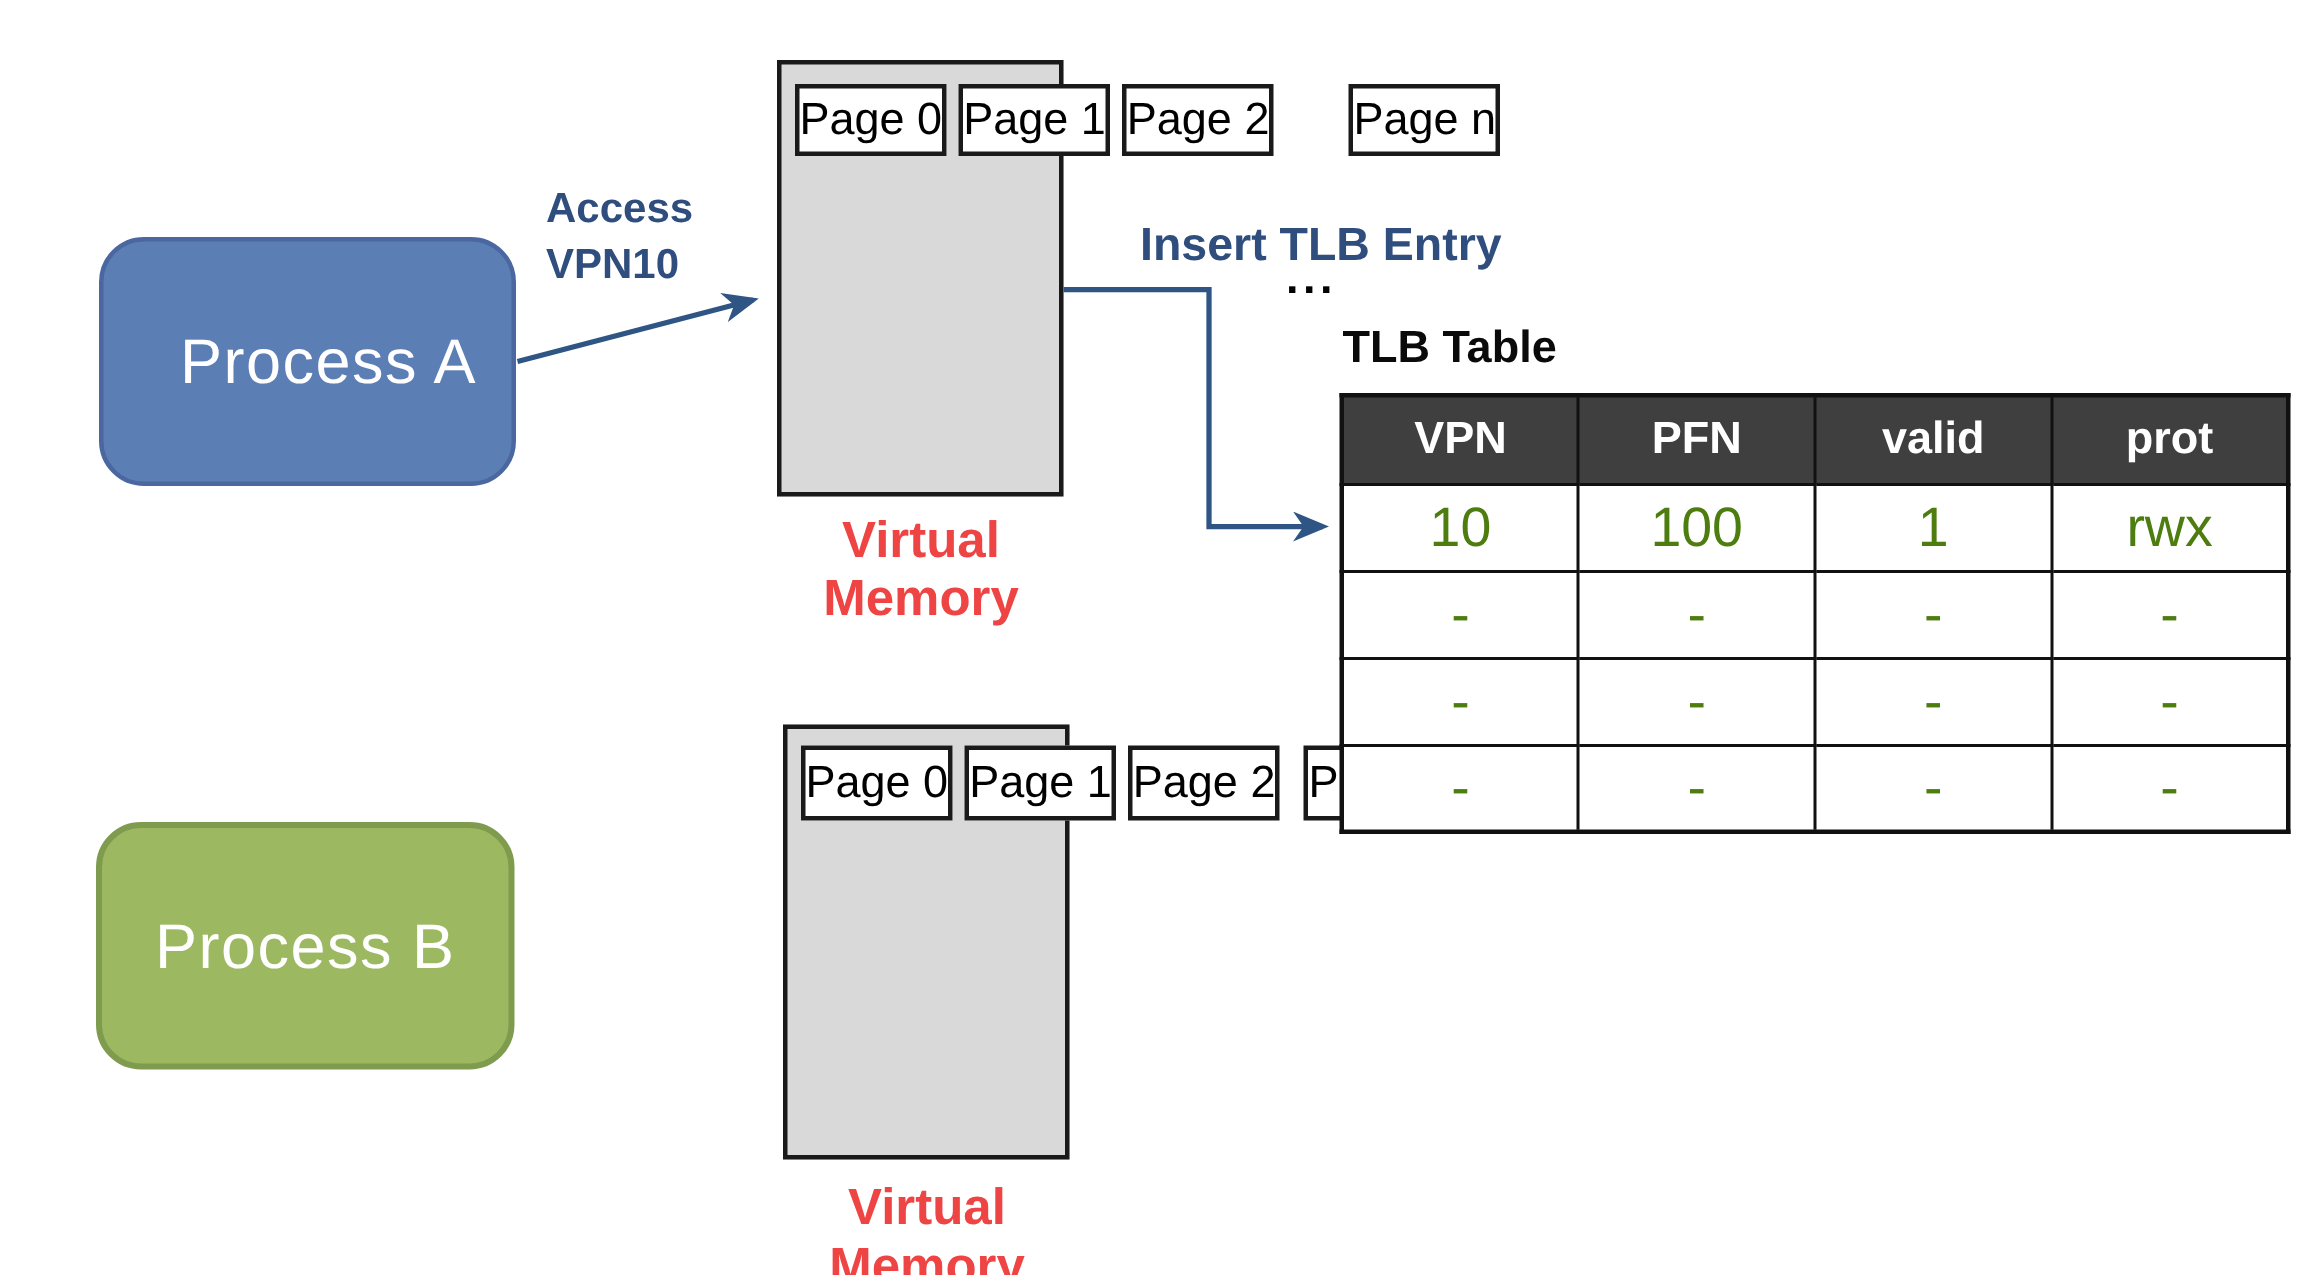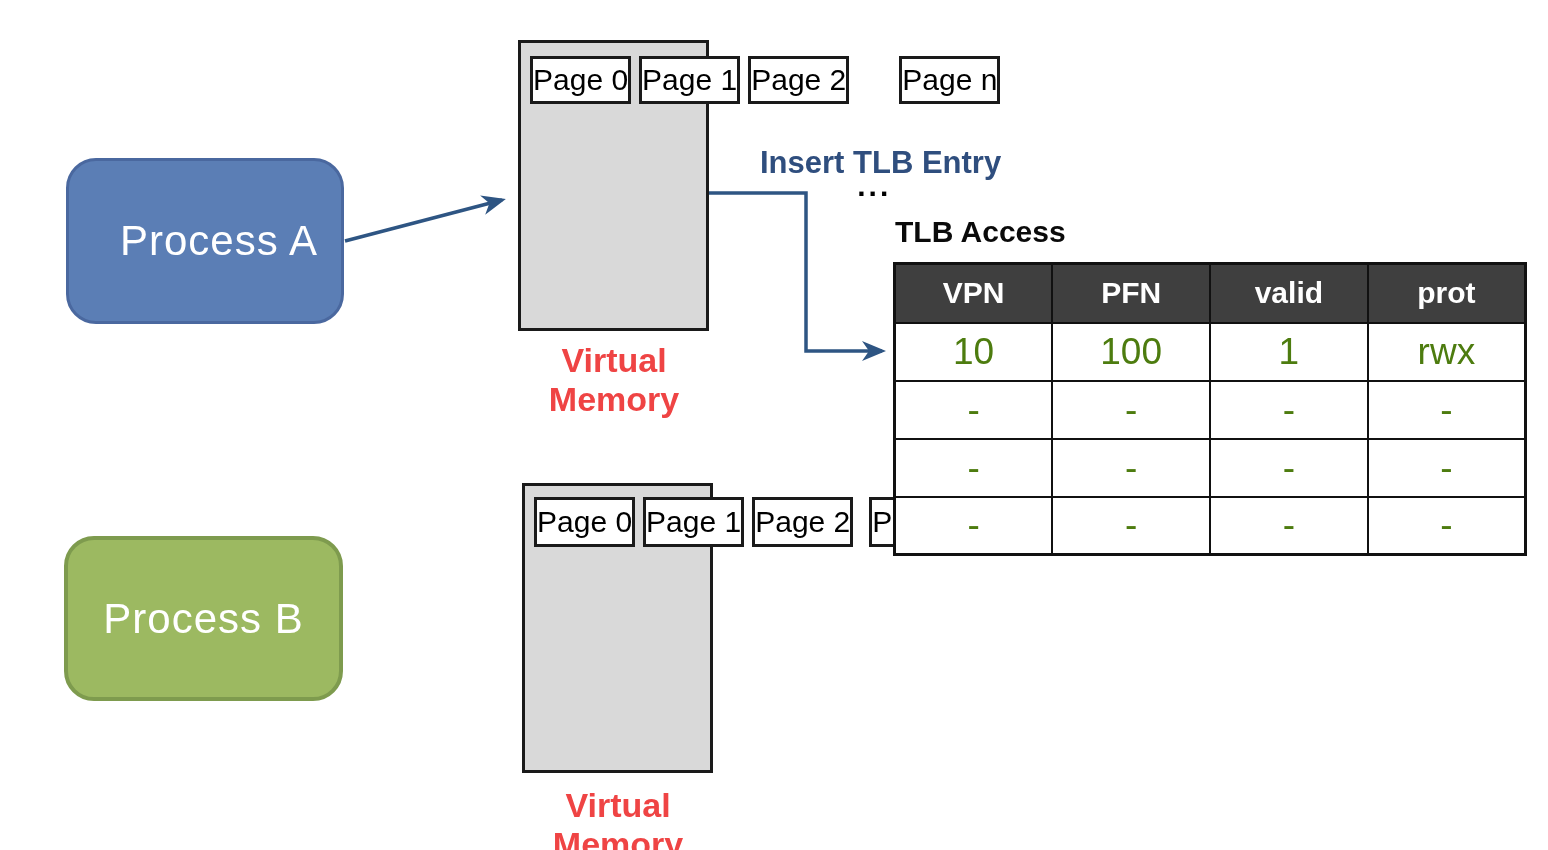--- a/index.html
+++ b/index.html
@@ -27,21 +27,21 @@
   .process-box{
     position:absolute;border-radius:30px;
     display:flex;align-items:center;justify-content:center;
     color:#fff;font-size:42px;letter-spacing:1px;
   }
   .process-a{
     left:66px;top:158px;width:278px;height:166px;
     background:var(--process-a-fill);border:3px solid var(--process-a-border);padding-left:28px;
   }
   .process-b{
-    left:64px;top:536px;width:279px;height:165px;
+    left:64px;top:548px;width:279px;height:165px;
     background:var(--process-b-fill);border:4px solid var(--process-b-border);
   }
   
   .memory-box{
     position:absolute;background:var(--memory-fill);
     border:3px solid var(--box-border);
     display:flex;flex-direction:row;gap:8px;
   }
   .memory-a{left:518px;top:40px;width:191px;height:291px;padding:13px 9px;}
   .memory-b{left:522px;top:483px;width:191px;height:290px;padding:11px 9px;}
@@ -114,20 +114,24 @@
   </svg>
 
   <div class="process-box process-a">
     <span>Process A</span>
   </div>
 
   <div class="process-box process-b">
     <span>Process B</span>
   </div>
 
+  <div class="annotation access-label">
+    <div>Access</div>
+    <div>VPN10</div>
+  </div>
 
   <div class="annotation insert-label">Insert TLB Entry</div>
 
   <div class="memory-box memory-a">
     <div class="page-box">Page 0</div>
     <div class="page-box">Page 1</div>
     <div class="page-box">Page 2</div>
     <div class="ellipsis-row">...</div>
     <div class="page-box">Page n</div>
   </div>
@@ -135,21 +139,21 @@
 
   <div class="memory-box memory-b">
     <div class="page-box">Page 0</div>
     <div class="page-box">Page 1</div>
     <div class="page-box">Page 2</div>
     <div class="spacer-row"></div>
     <div class="page-box">Page n</div>
   </div>
   <div class="memory-caption caption-b">Virtual Memory</div>
 
-  <div class="tlb-title">TLB Access</div>
+  <div class="tlb-title">TLB Table</div>
   <table class="tlb">
     <thead>
       <tr>
         <th>VPN</th>
         <th>PFN</th>
         <th>valid</th>
         <th>prot</th>
       </tr>
     </thead>
     <tbody>

